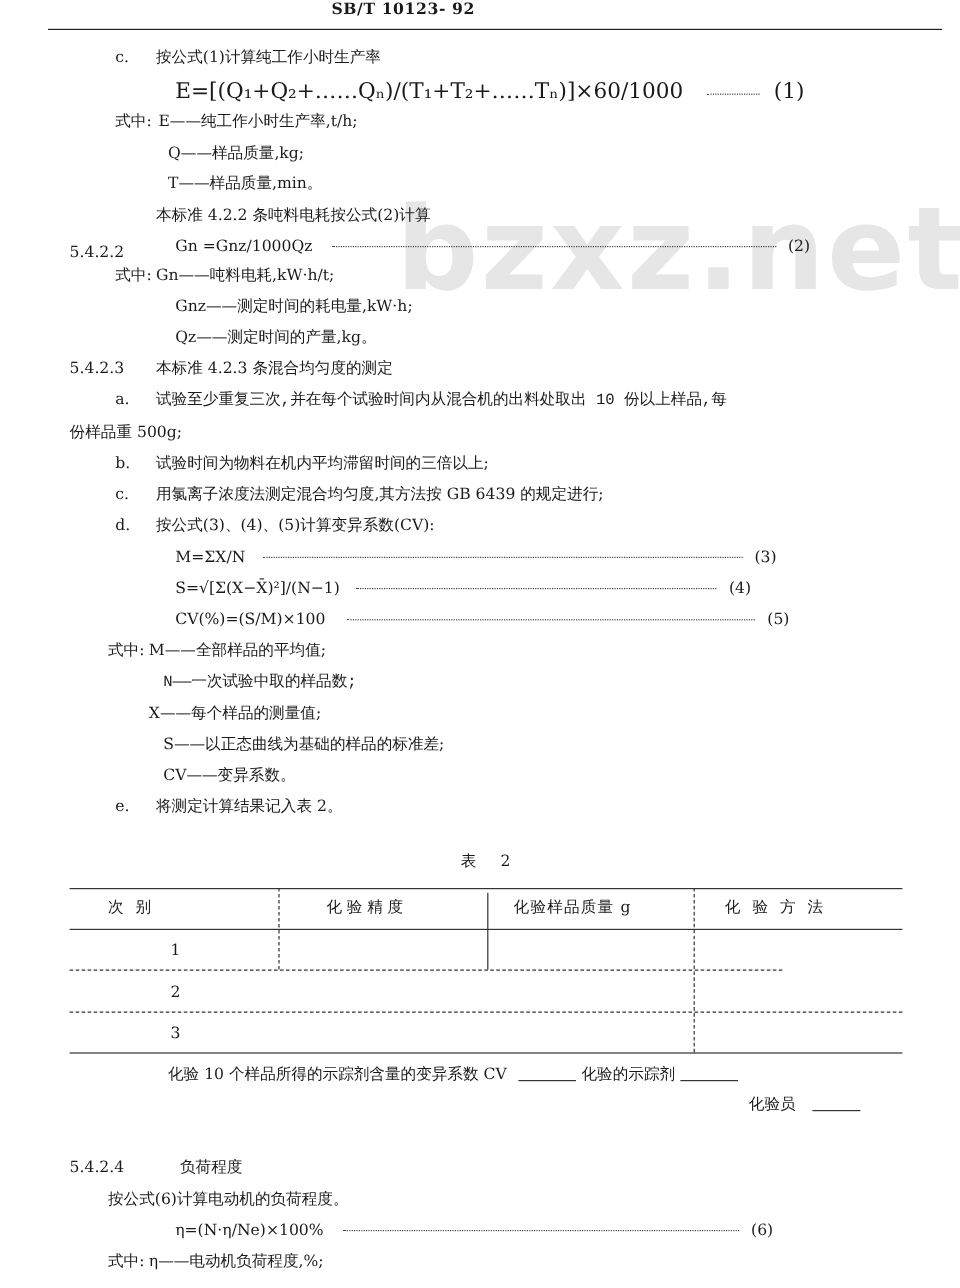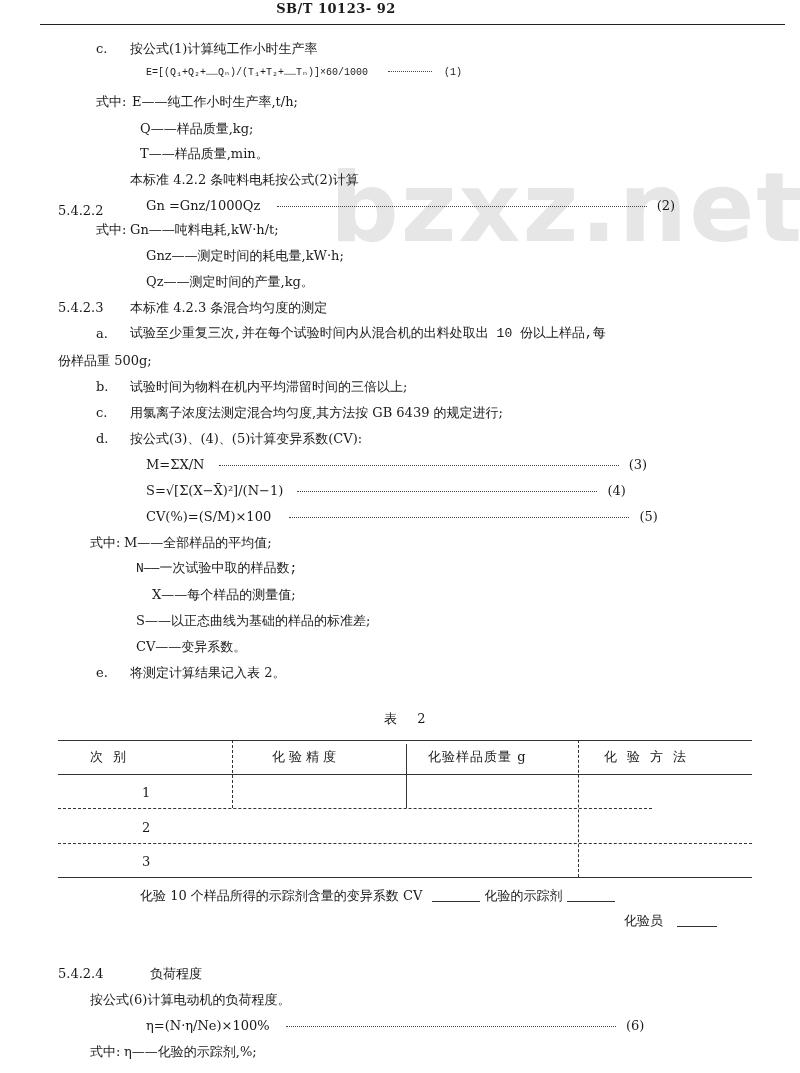--- a/index.html
+++ b/index.html
@@ -28,21 +28,21 @@
 <body>
 
 <div class="abs hdr">SB/T 10123- 92</div>
 <div class="hrule"></div>
 
 <div class="watermark">bzxz.net</div>
 
 <div class="abs txt" style="top:42px;left:96px;">c.</div>
 <div class="abs txt" style="top:42px;left:130px;">按公式(1)计算纯工作小时生产率</div>
 
-<div class="abs txt" style="top:68px;left:146px;font-size:10px;font-family:Liberation Mono, monospace;">
+<div class="abs txt" style="top:68px;left:146px;font-size:18px;">
   <span>E=[(Q₁+Q₂+……Qₙ)/(T₁+T₂+……Tₙ)]×60/1000</span>
   <span class="leaders" style="width:44px;margin-left:14px;"></span>
   <span style="margin-left:6px;">(1)</span>
 </div>
 
 <div class="abs txt" style="top:95px;left:96px;">式中:</div>
 <div class="abs txt" style="top:95px;left:132px;">E——纯工作小时生产率,t/h;</div>
 <div class="abs txt" style="top:122px;left:140px;">Q——样品质量,kg;</div>
 <div class="abs txt" style="top:147px;left:140px;">T——样品质量,min。</div>
 
@@ -86,21 +86,21 @@
 </div>
 <div class="abs txt" style="top:510px;left:146px;">
   <span>CV(%)=(S/M)×100</span>
   <span class="leaders" style="width:340px;margin-left:14px;"></span>
   <span style="margin-left:6px;">(5)</span>
 </div>
 
 <div class="abs txt" style="top:536px;left:90px;">式中:</div>
 <div class="abs txt" style="top:536px;left:124px;">M——全部样品的平均值;</div>
 <div class="abs txt" style="top:562px;left:136px;font-family:Liberation Mono, monospace;">N——一次试验中取的样品数;</div>
-<div class="abs txt" style="top:588px;left:152px;">X——每个样品的测量值;</div>
+<div class="abs txt" style="top:588px;left:124px;">X——每个样品的测量值;</div>
 <div class="abs txt" style="top:614px;left:136px;">S——以正态曲线为基础的样品的标准差;</div>
 <div class="abs txt" style="top:640px;left:136px;">CV——变异系数。</div>
 
 <div class="abs txt" style="top:666px;left:96px;">e.</div>
 <div class="abs txt" style="top:666px;left:130px;">将测定计算结果记入表 2。</div>
 
 <div class="abs txt" style="top:712px;left:384px;letter-spacing:8px;">表 2</div>
 
 <div>
   <div class="tbl-line" style="top:740px;left:58px;width:694px;"></div>
@@ -136,13 +136,13 @@
 
 <div class="abs txt" style="top:967px;left:58px;">5.4.2.4</div>
 <div class="abs txt" style="top:967px;left:130px;margin-left:20px;">负荷程度</div>
 <div class="abs txt" style="top:993px;left:90px;">按公式(6)计算电动机的负荷程度。</div>
 <div class="abs txt" style="top:1019px;left:146px;">
   <span>η=(N·η/Ne)×100%</span>
   <span class="leaders" style="width:330px;margin-left:12px;"></span>
   <span style="margin-left:6px;">(6)</span>
 </div>
 <div class="abs txt" style="top:1045px;left:90px;">式中:</div>
-<div class="abs txt" style="top:1045px;left:124px;">η——化验的示踪剂,%;</div>
+<div class="abs txt" style="top:1045px;left:124px;">η——电动机负荷程度,%;</div>
 
 </body></html>

